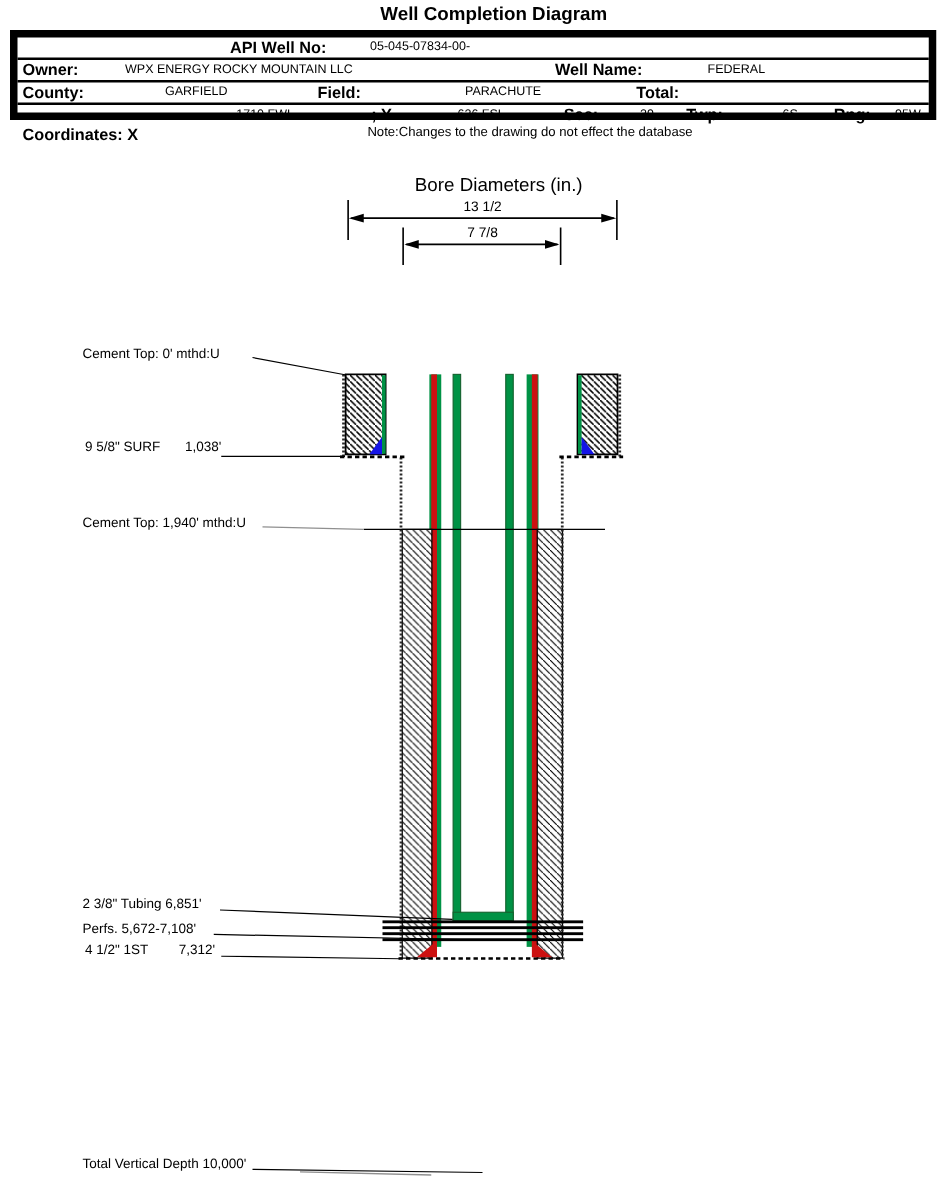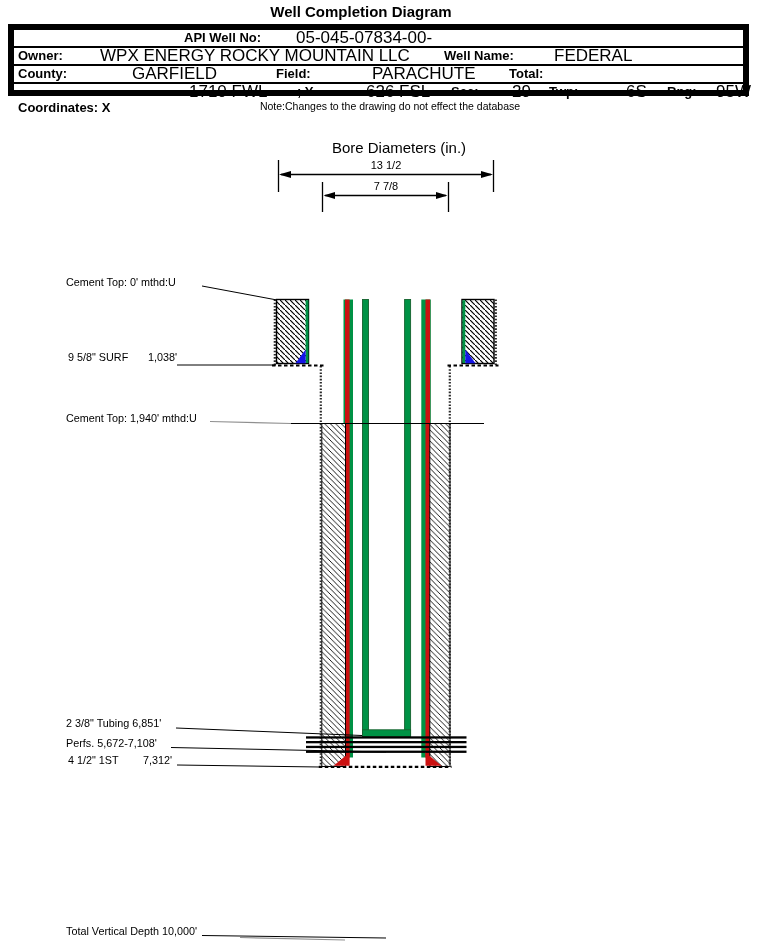--- a/index.html
+++ b/index.html
@@ -1,23 +1,23 @@
 <!DOCTYPE html>
 <html><head>
 <meta charset="utf-8">
 <style>
   html,body{margin:0;padding:0;background:#fff;}
   .page{position:relative;width:759px;height:943px;background:#fff;
         font-family:"Liberation Sans",sans-serif;color:#000;overflow:hidden;}
-  .abs{position:absolute;}
+  .abs{position:absolute;padding-left:34px;}
   #title{top:3px;left:0;width:722px;text-align:center;font-size:15px;font-weight:bold;}
   #hdr-table{left:8px;top:24px;width:741px;height:72px;border:6px solid #000000;box-sizing:border-box;}
   #hdr-table span{position:absolute;line-height:14px;white-space:nowrap;}
   .lbl{font-weight:bold;font-size:13px;}
-  .val{font-size:17px;}
+  .val{font-size:10px;}
   .rowsep{position:absolute;left:0;right:0;height:2px;background:#000;}
   #note{top:100px;left:20px;width:740px;text-align:center;font-size:10.5px;}
   svg{position:absolute;left:0;top:0;}
   svg text{font-family:"Liberation Sans",sans-serif;fill:#000;}
 </style>
 </head>
 <body>
 
 <div class="page">
 
@@ -25,26 +25,26 @@
 
   <div class="abs" id="hdr-table">
 
     <span class="lbl" style="left:170px;top:1px">API Well No:</span>
     <span class="val" style="left:282px;top:1px">05-045-07834-00-</span>
     <div class="rowsep" style="top:15.5px"></div>
 
     <span class="lbl" style="left:4px;top:19px">Owner:</span>
     <span class="val" style="left:86px;top:19px">WPX ENERGY ROCKY MOUNTAIN LLC</span>
     <span class="lbl" style="left:430px;top:19px">Well Name:</span>
-    <span class="val" style="left:540px;top:19px">FEDERAL</span>
+    <span class="val" style="left:552px;top:19px">FEDERAL</span>
     <div class="rowsep" style="top:33.5px"></div>
 
     <span class="lbl" style="left:4px;top:37px">County:</span>
     <span class="val" style="left:118px;top:37px">GARFIELD</span>
-    <span class="lbl" style="left:262px;top:37px">Field:</span>
+    <span class="lbl" style="left:240px;top:37px">Field:</span>
     <span class="val" style="left:358px;top:37px">PARACHUTE</span>
     <span class="lbl" style="left:495px;top:37px">Total:</span>
     <span class="val" style="left:552px;top:37px"></span>
     <div class="rowsep" style="top:51.5px"></div>
 
     <span class="lbl" style="left:4px;top:71px">Coordinates: X</span>
     <span class="val" style="left:175px;top:55px">1710 FWL</span>
     <span class="lbl" style="left:283px;top:55px">; Y</span>
     <span class="val" style="left:352px;top:55px">626 FSL</span>
     <span class="lbl" style="left:437px;top:55px">Sec:</span>

